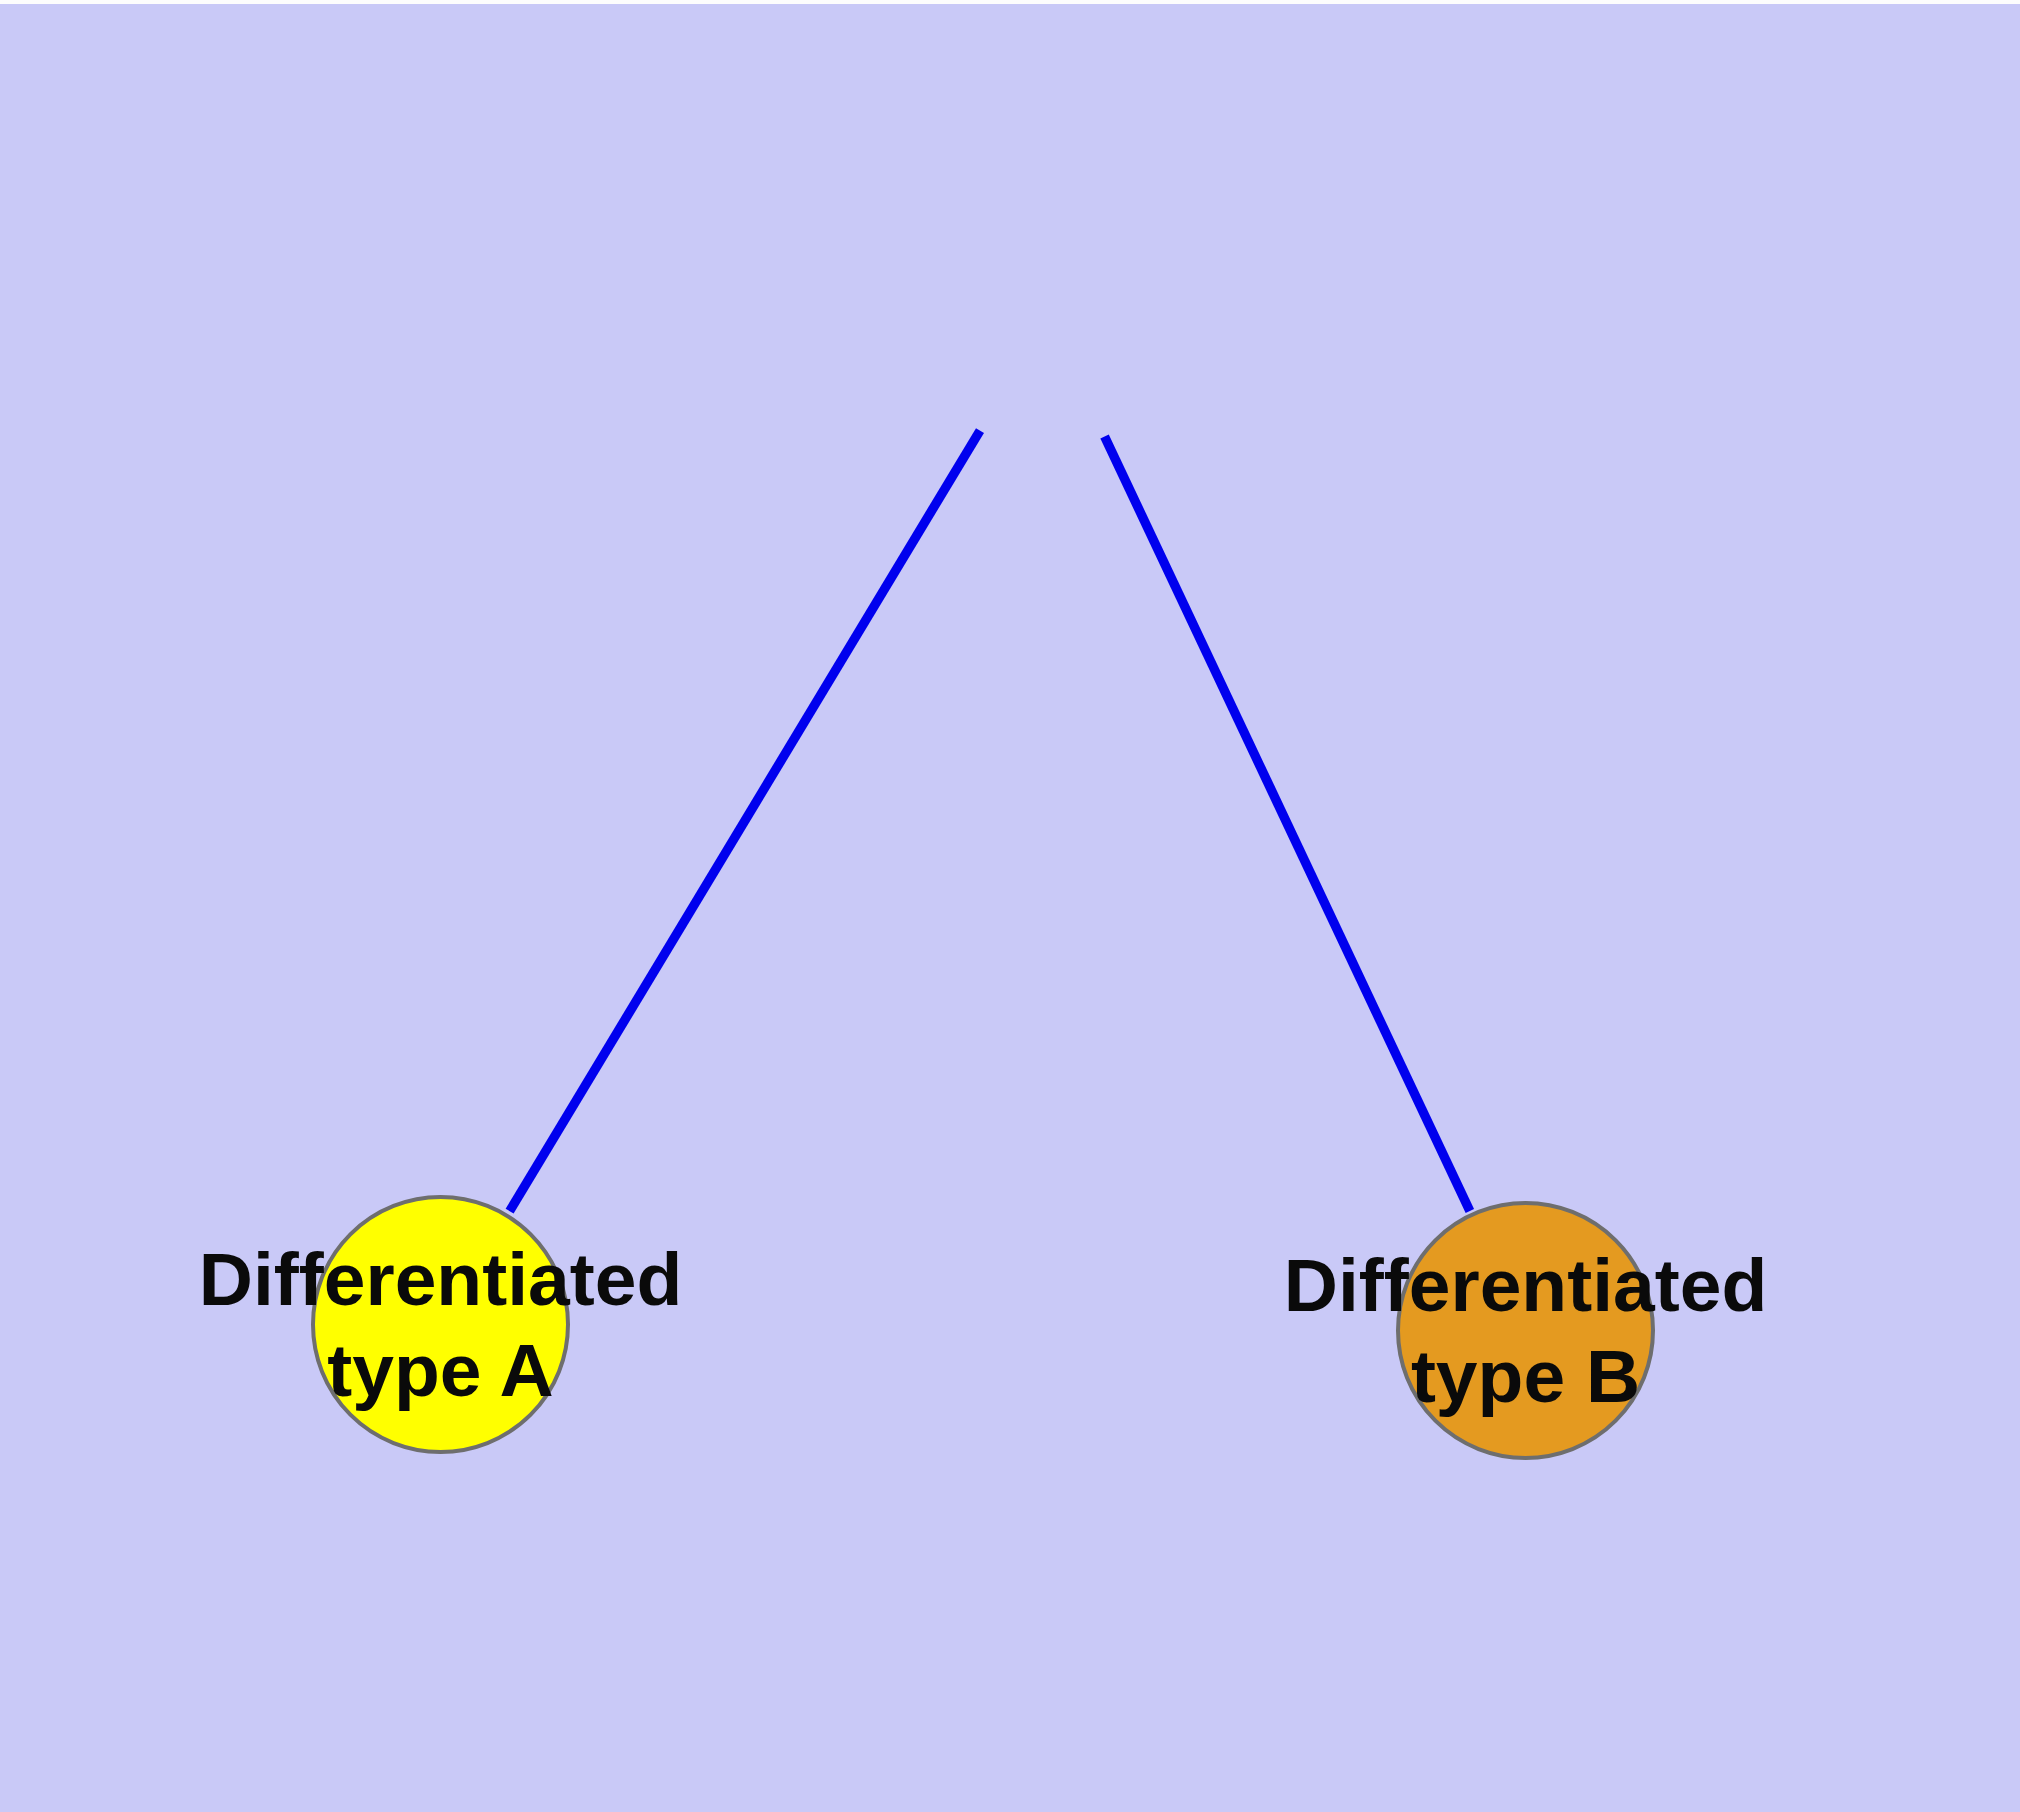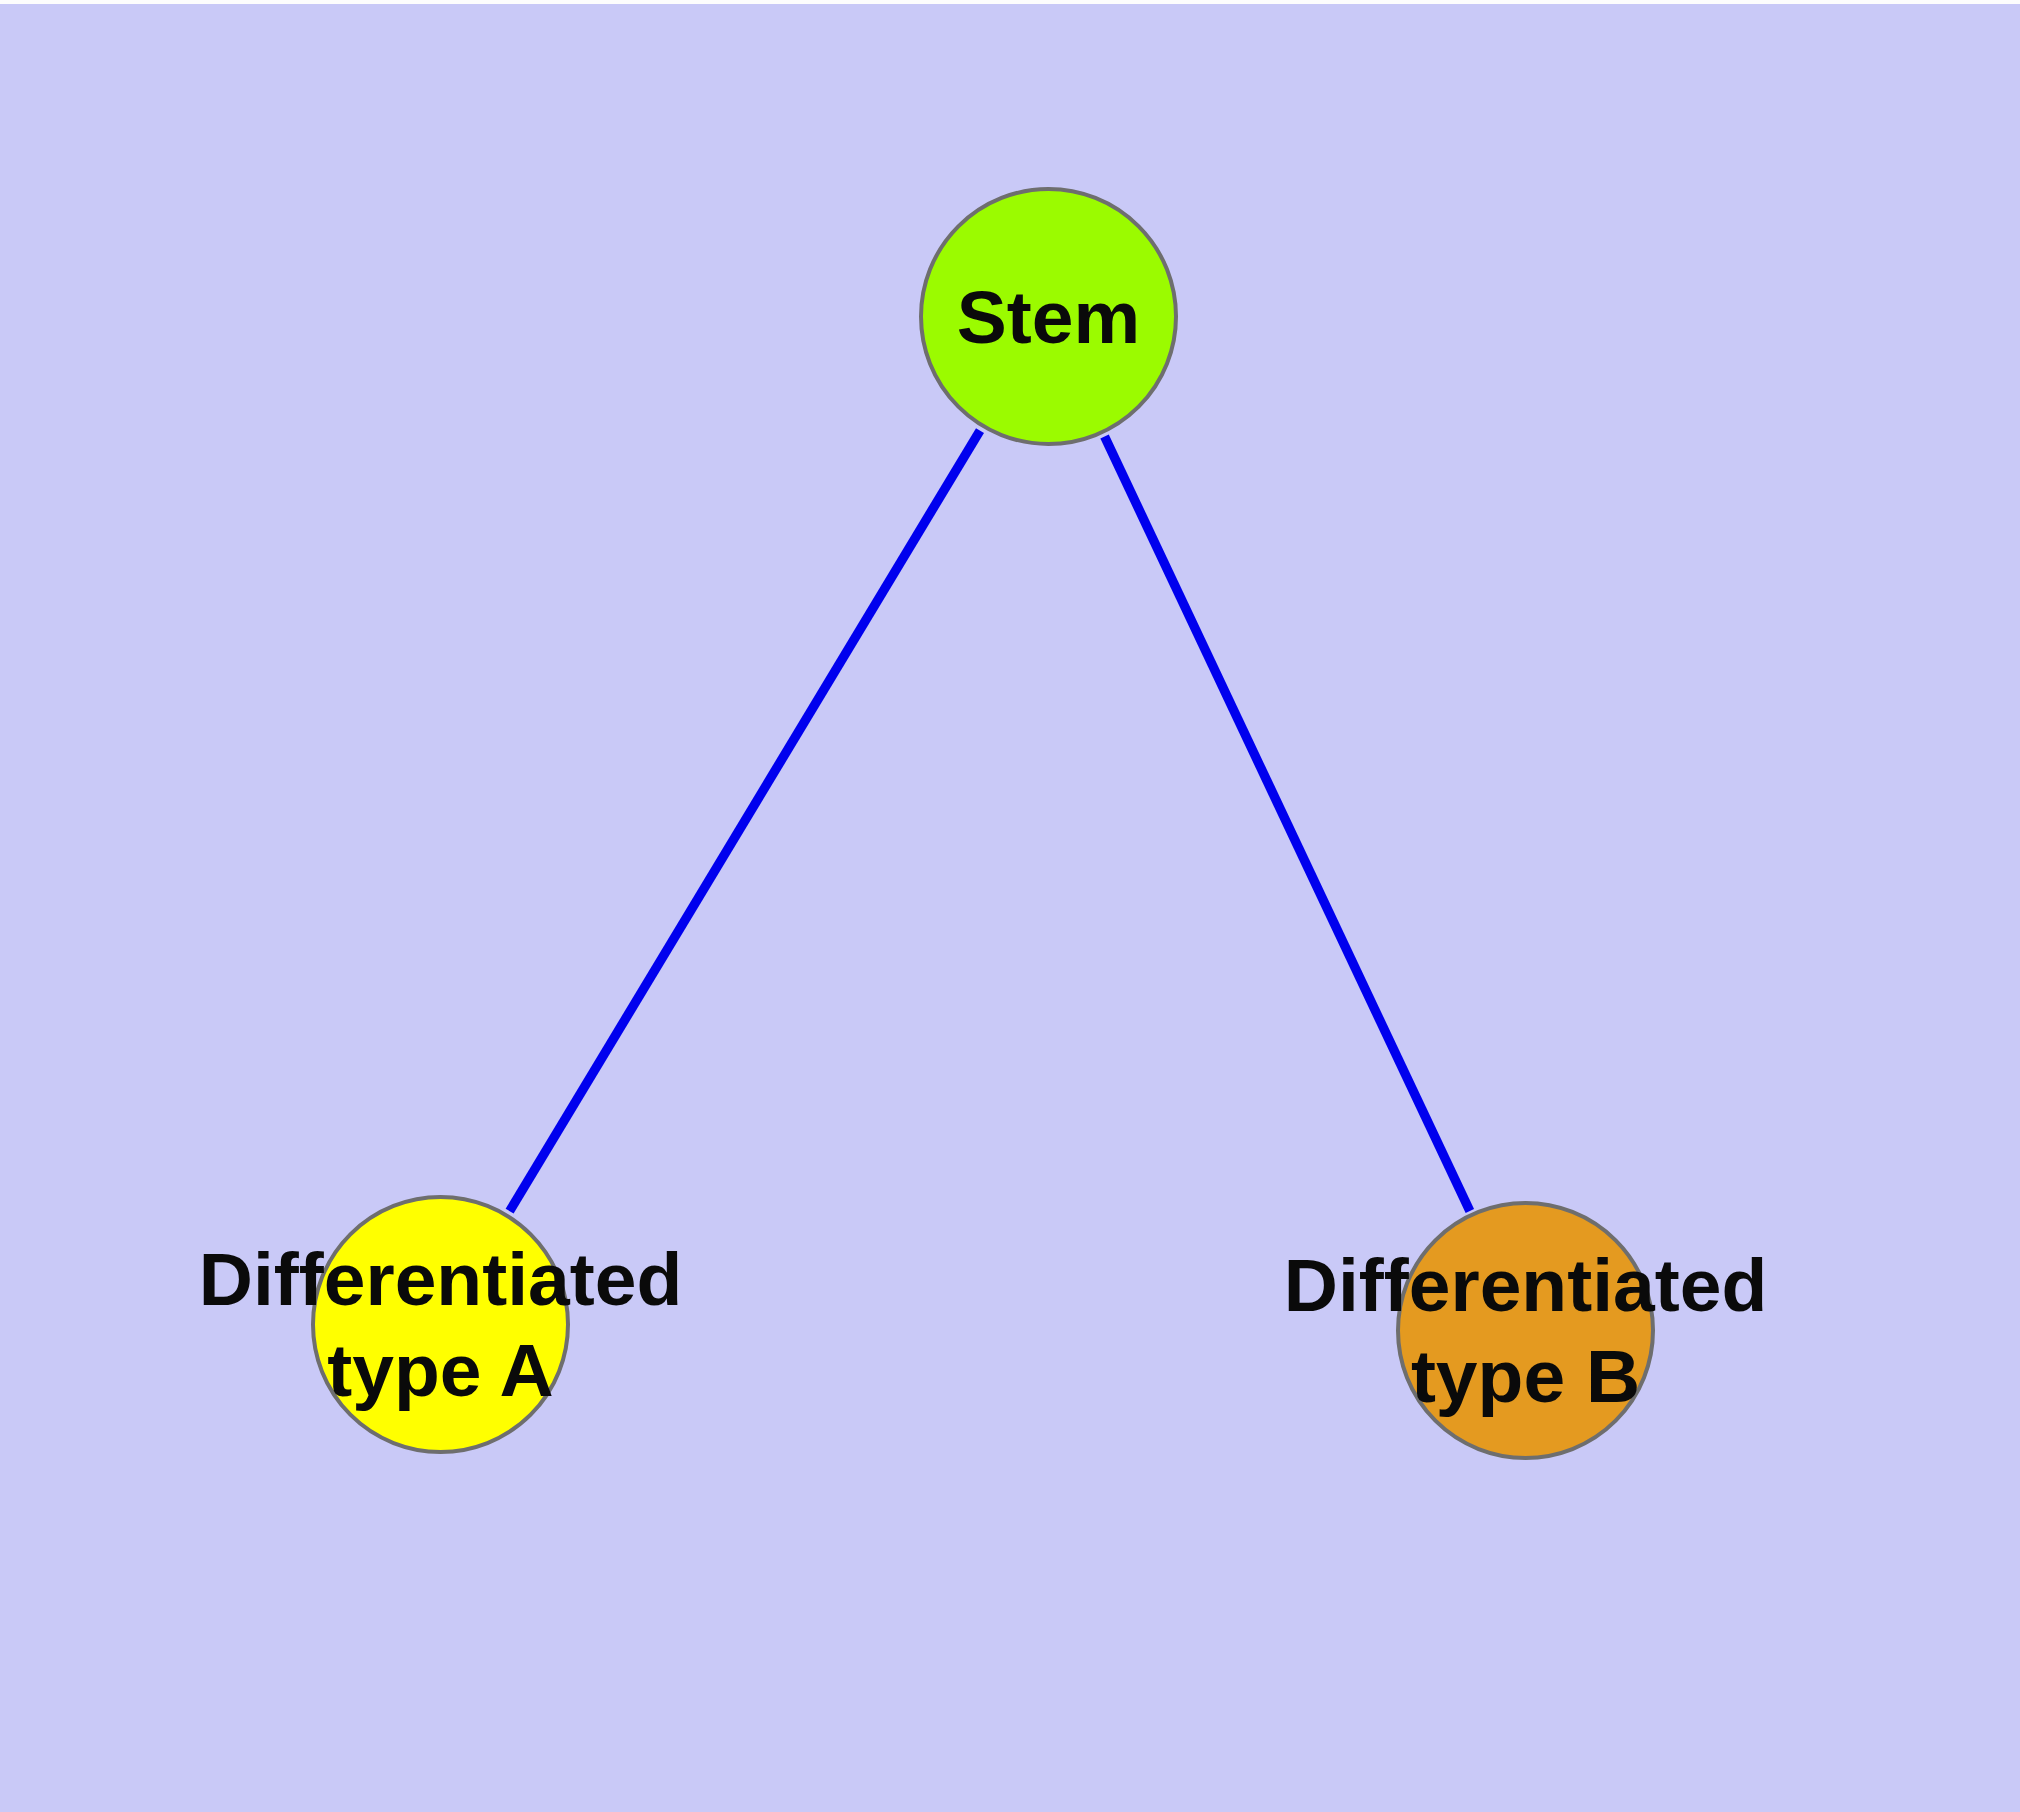--- a/index.html
+++ b/index.html
@@ -68,24 +68,20 @@
 
 <div class="canvas">
 
   <div class="top-strip"></div>
 
   <svg class="edges-layer" viewBox="0 0 2384 2138">
     <line x1="1156" y1="508" x2="601" y2="1429" style="stroke: rgb(0, 0, 238);"></line>
     <line x1="1303" y1="515" x2="1734" y2="1429" style="stroke: rgb(0, 0, 238);"></line>
   </svg>
 
-  <div class="node node-stem">
-    <div class="circle" style="background: rgb(155, 251, 0); border-color: rgb(110, 110, 110);"></div>
-    <div class="label">Stem</div>
-  </div>
 
   <div class="node node-diff-a">
     <div class="circle" style="background: rgb(255, 255, 0); border-color: rgb(110, 110, 110);"></div>
     <div class="label">Differentiated
 type A</div>
   </div>
 
   <div class="node node-diff-b">
     <div class="circle" style="background: rgb(228, 154, 32); border-color: rgb(110, 110, 110);"></div>
     <div class="label">Differentiated

